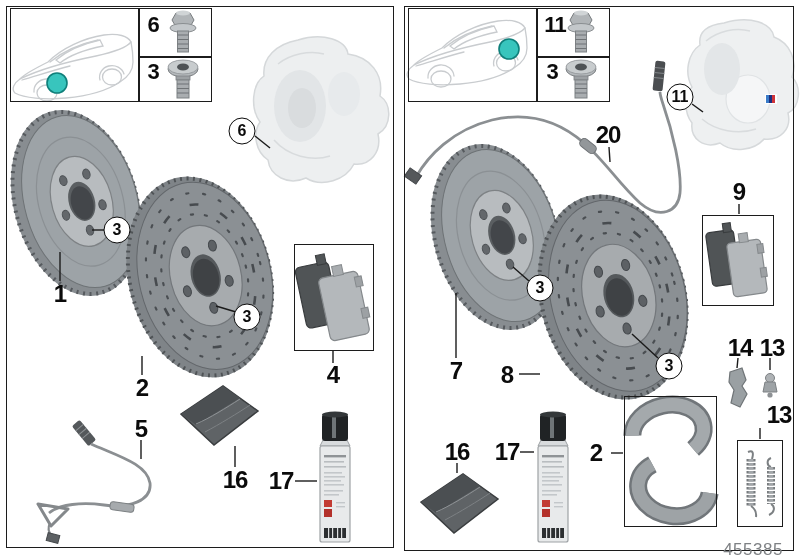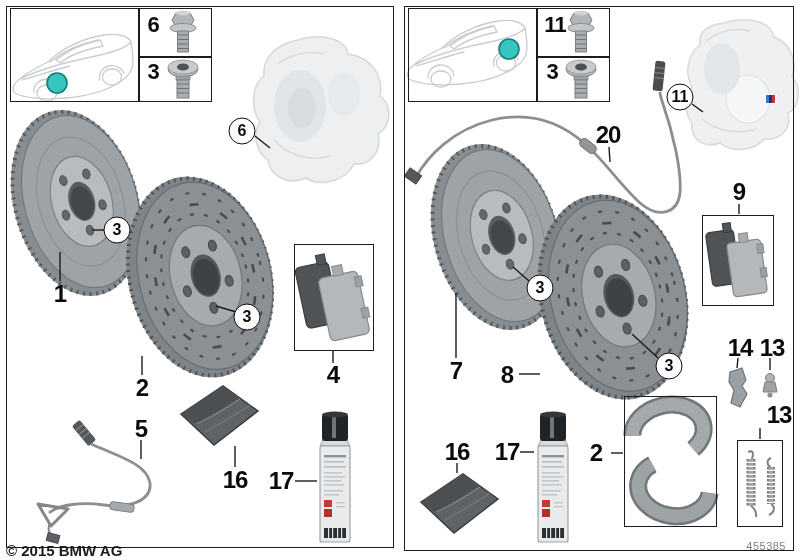--- a/index.html
+++ b/index.html
@@ -7,22 +7,22 @@
          font-family:"Liberation Sans",sans-serif;}
   svg{position:absolute;left:0;top:0;z-index:1;}
   .panel,.box{position:absolute;border:1.4px solid #1c1c1c;box-sizing:border-box;z-index:2;background:transparent;pointer-events:none;}
   .num{position:absolute;z-index:4;font-weight:700;font-size:24px;color:#0b0b0b;
        transform:translate(-50%,-50%);letter-spacing:-1px;white-space:nowrap;}
   .num.small{font-size:22px;}
   .callout{position:absolute;z-index:4;width:27px;height:27px;border:1.8px solid #0b0b0b;border-radius:50%;
            background:#fff;font-weight:700;font-size:16px;line-height:23px;text-align:center;
            transform:translate(-50%,-50%);box-sizing:border-box;color:#0b0b0b;}
   .footer-copy{position:absolute;z-index:4;left:6px;top:542px;font-size:15px;font-weight:700;color:#1a1a1a;}
-  .footer-num{position:absolute;z-index:4;left:720px;top:540px;width:66px;text-align:right;
-              font-size:11px;color:#7e8184;letter-spacing:0.5px;}
+  .footer-num{position:absolute;z-index:4;left:720px;top:540px;width:66px;text-align:center;
+              font-size:17px;color:#7e8184;letter-spacing:0.5px;}
 </style>
 </head>
 <body>
 
 <div id="stage">
 
 <svg width="800" height="560" viewBox="0 0 800 560">
   <defs>
     <g id="disc-plain">
       <ellipse rx="62" ry="95" fill="#888d91"></ellipse>
@@ -334,16 +334,15 @@
 <div class="num" style="left:739px;top:192px;">9</div>
 <div class="num" style="left:456px;top:371px;">7</div>
 <div class="num" style="left:507px;top:375px;">8</div>
 <div class="num" style="left:740px;top:348px;">14</div>
 <div class="num" style="left:772px;top:348px;">13</div>
 <div class="num" style="left:779px;top:415px;">13</div>
 <div class="num" style="left:596px;top:453px;">2</div>
 <div class="num" style="left:457px;top:452px;">16</div>
 <div class="num" style="left:507px;top:452px;">17</div>
 
-<div class="footer-copy">© 2015 BMW AG</div>
 <div class="footer-num">455385</div>
 
 </div>
 
 </body></html>

